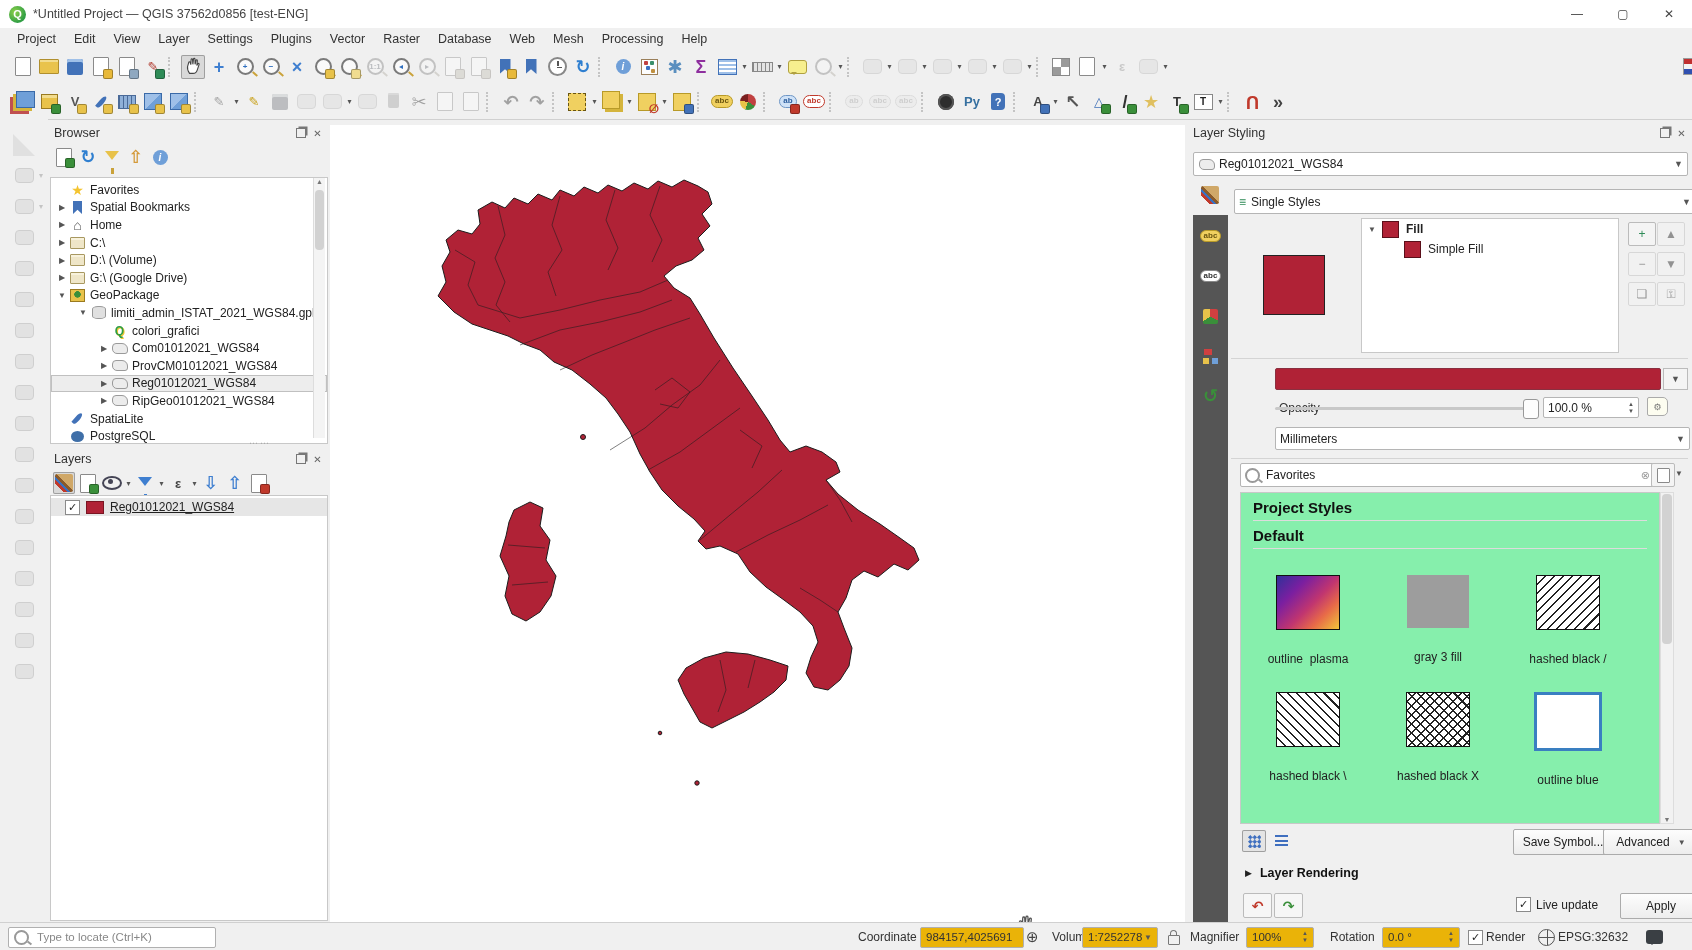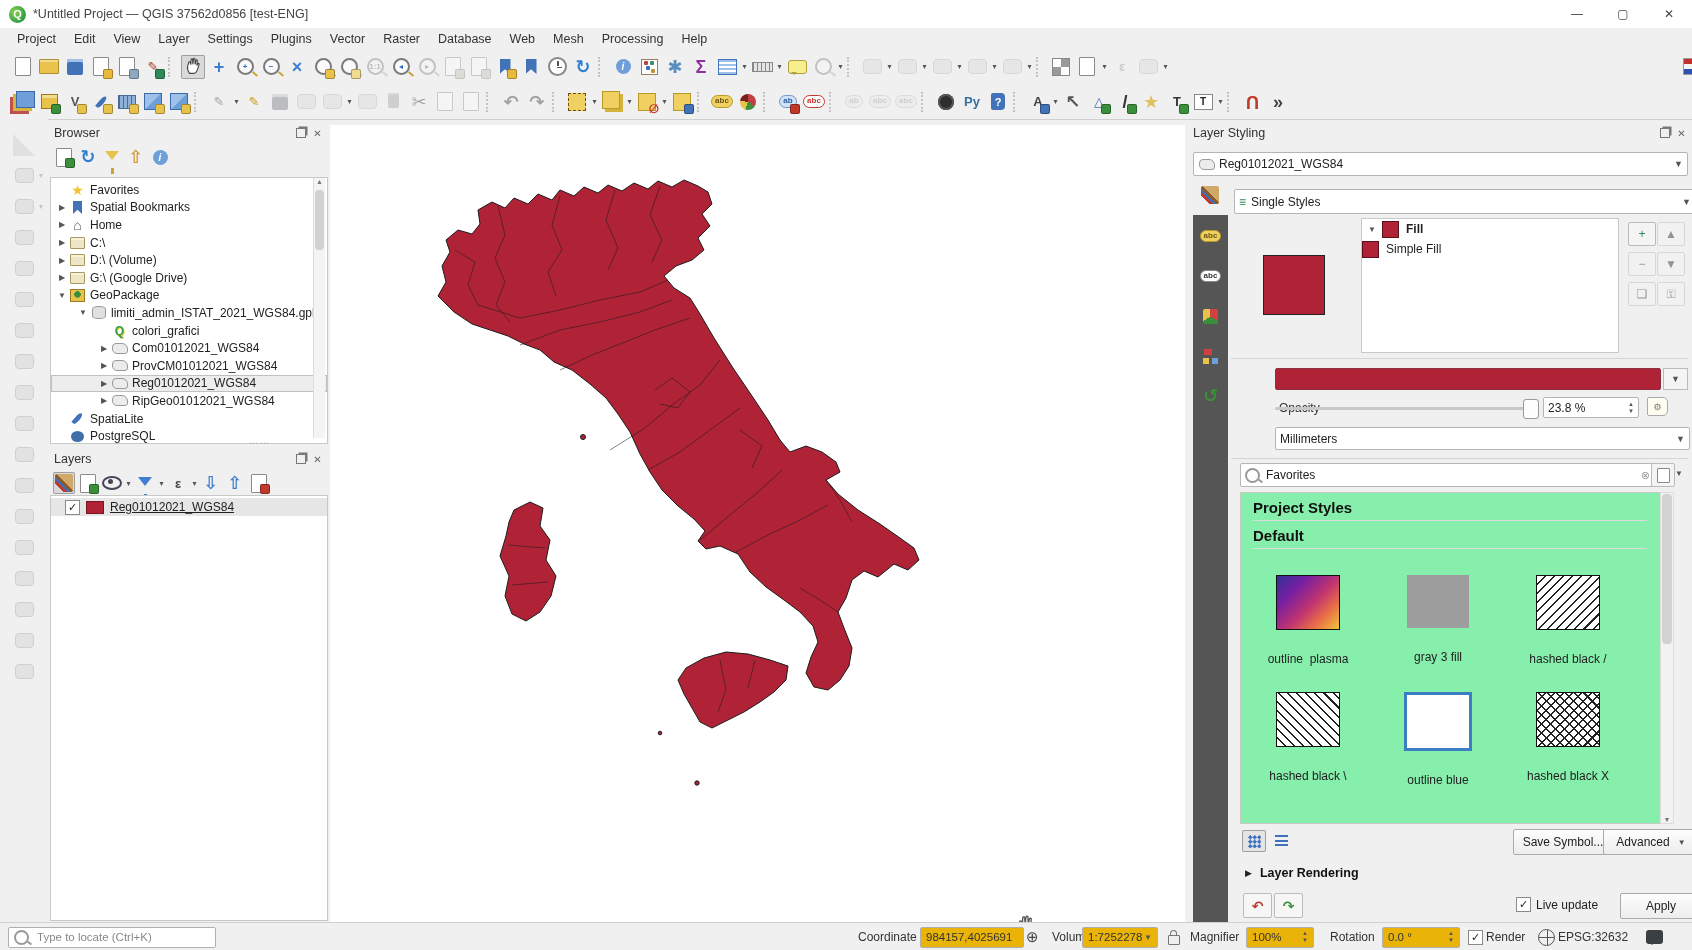--- a/index.html
+++ b/index.html
@@ -858,21 +858,21 @@
       <span>Single Styles</span>
       <span class="cdd">▼</span>
     </div>
 
     <div id="sym-tree">
       <div class="stree-row" style="padding-left:6px">
         <span style="font-size:8px;color:#555;width:14px">▼</span>
         <span class="sw-mini symfill" style="background: rgb(176, 34, 54);"></span>
         <span style="font-weight:bold">Fill</span>
       </div>
-      <div class="stree-row" style="">
+      <div class="stree-row" style="padding-left:42px">
         <span class="sw-mini symfill" style="background: rgb(176, 34, 54);"></span>
         <span>Simple Fill</span>
       </div>
     </div>
     <div id="sym-preview" class="symfill" style="background: rgb(176, 34, 54);"></div>
     <div id="sym-btns">
         <div class="sbtn" style="left: 443px; top: 101px; color: rgb(46, 139, 87);">+</div>
         <div class="sbtn off" style="left: 472px; top: 101px;">▲</div>
         <div class="sbtn off" style="left: 443px; top: 131px;">−</div>
         <div class="sbtn off" style="left: 472px; top: 131px;">▼</div>
@@ -883,21 +883,21 @@
     <div class="hline" style="top:237px"></div>
 
     <span class="flabel" style="left:46px;top:250px">Color</span>
     <div id="color-bar" class="symfill" style="background: rgb(176, 34, 54);"></div>
     <div id="color-dd">▼</div>
 
     <span class="flabel" style="left:46px;top:280px">Opacity</span>
     <div id="op-track"></div>
     <div id="op-handle"></div>
     <div class="spin" style="left:358px;top:276px;width:86px;height:19px">
-      <span>23.8 %</span>
+      <span>100.0 %</span>
       <span class="steppers">
           <span>▲</span>
           <span>▼</span>
         </span>
     </div>
     <div id="dd-override">⚙</div>
 
     <span class="flabel" style="left:46px;top:310px">Unit</span>
     <div class="combo abs" style="left:90px;top:306px;width:405px;height:21px">
       <span>Millimeters</span>
@@ -930,26 +930,26 @@
           </div>
           <div class="scell">
             <div class="sw sw-hash-fwd"></div>
             <div class="sname">hashed black /</div>
           </div>
           <div class="scell">
             <div class="sw sw-hash-back"></div>
             <div class="sname">hashed black \</div>
           </div>
           <div class="scell">
+            <div class="sw sw-hash-x"></div>
+            <div class="sname">hashed black X</div>
+          </div>
+          <div class="scell">
             <div class="sw sw-outline"></div>
             <div class="sname">outline blue</div>
-          </div>
-          <div class="scell">
-            <div class="sw sw-hash-x"></div>
-            <div class="sname">hashed black X</div>
           </div>
         </div>
     </div>
     <div id="styles-scroll">
       <div class="thumb"></div>
       <div class="sar">▼</div>
     </div>
 
     <div class="viewtoggle on" style="left:57px;top:709px">
         <span class="gridicon"></span>

